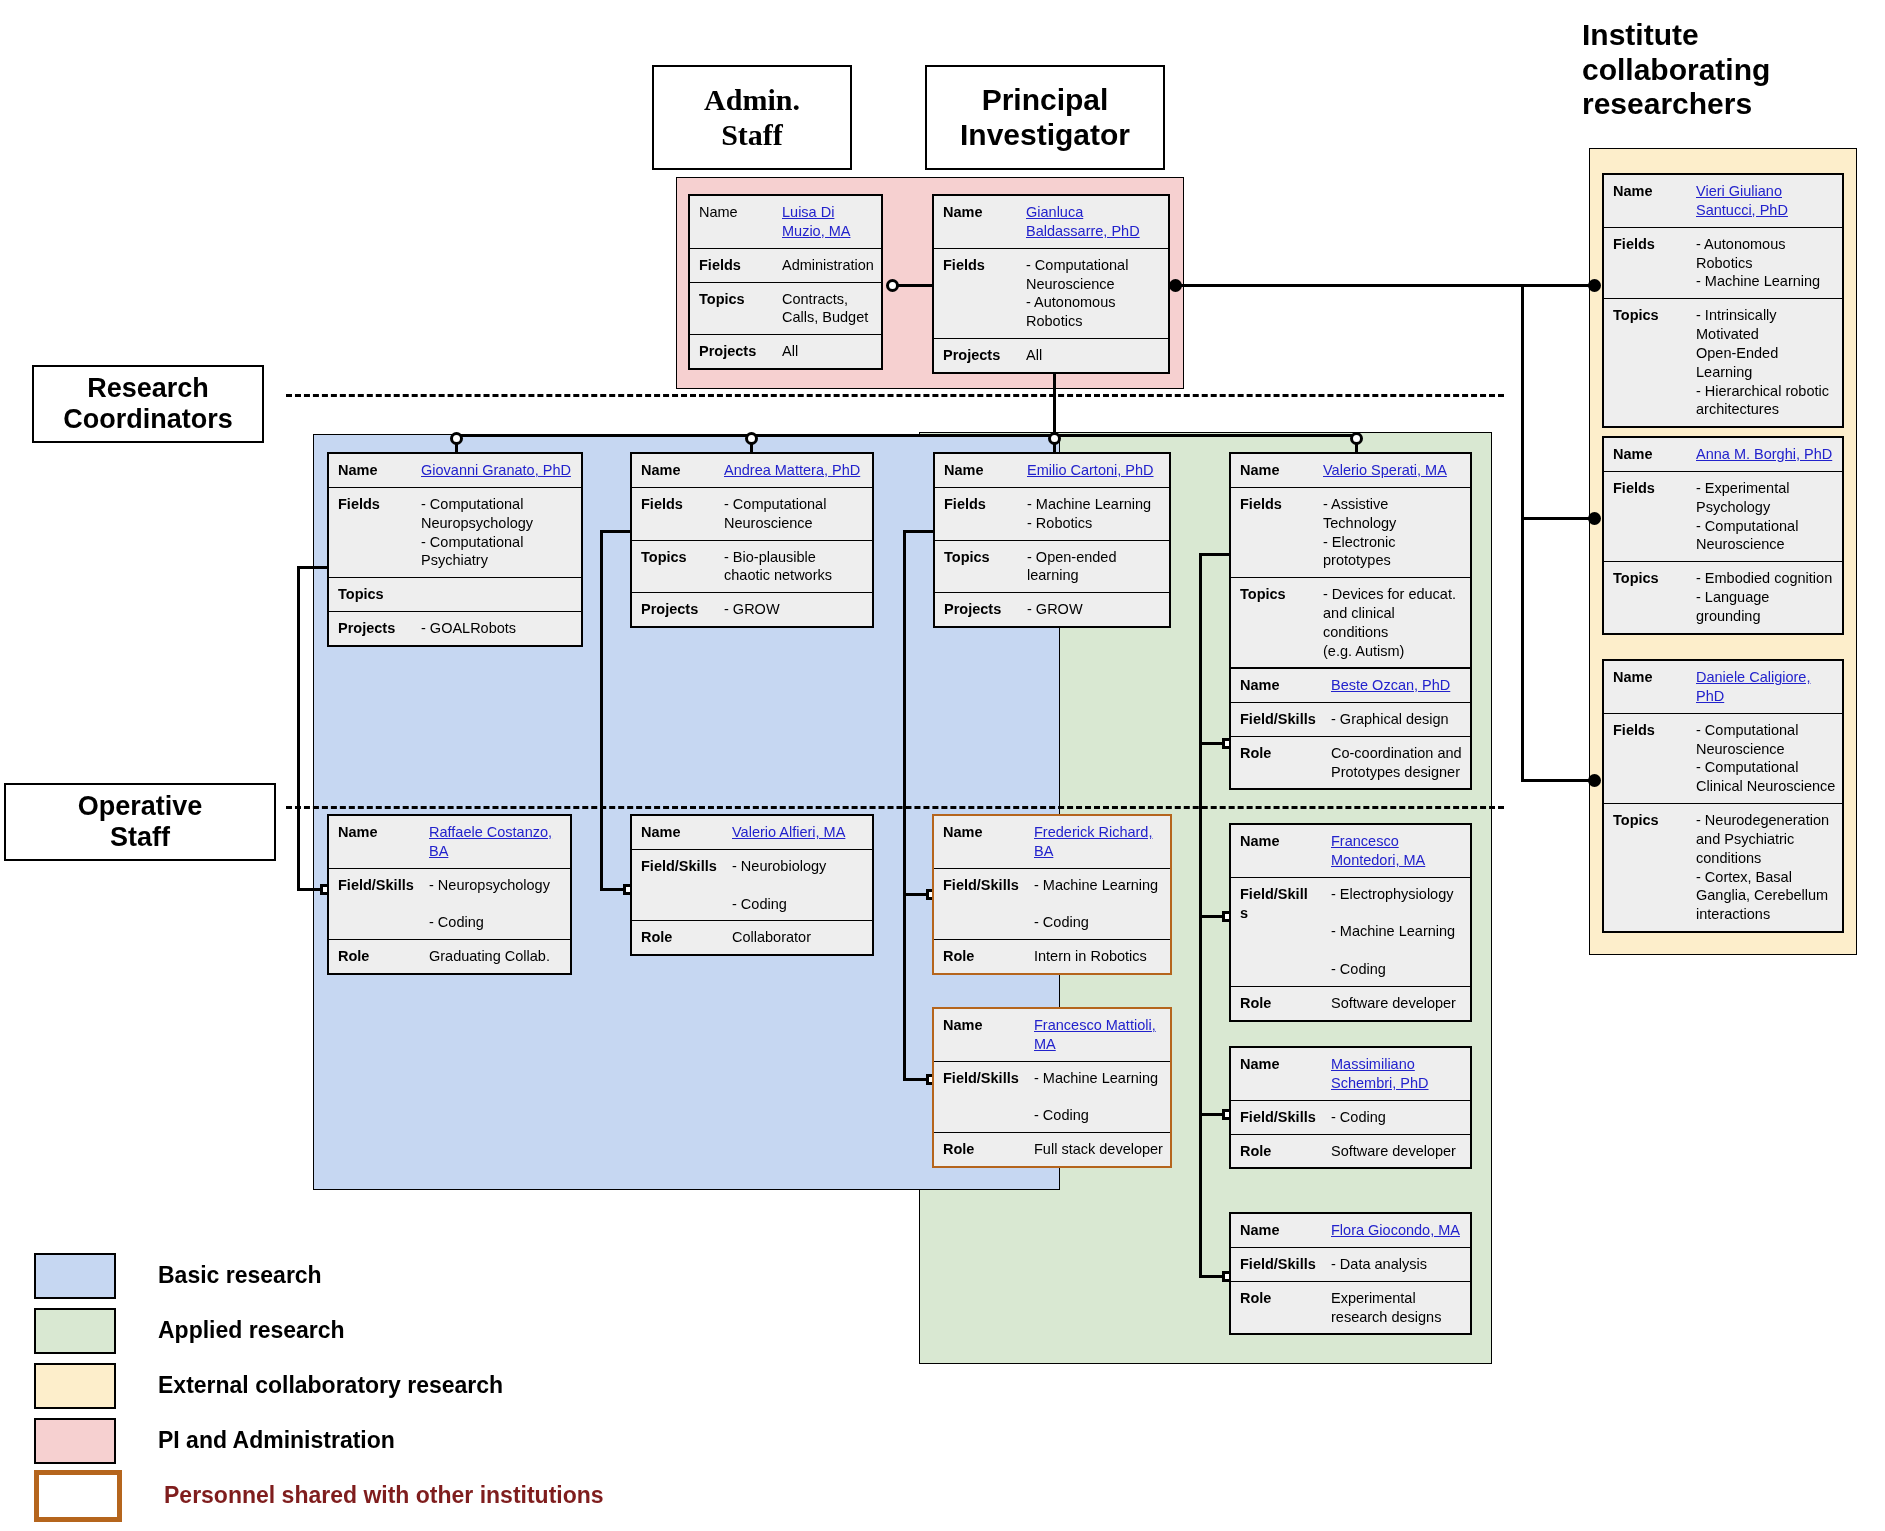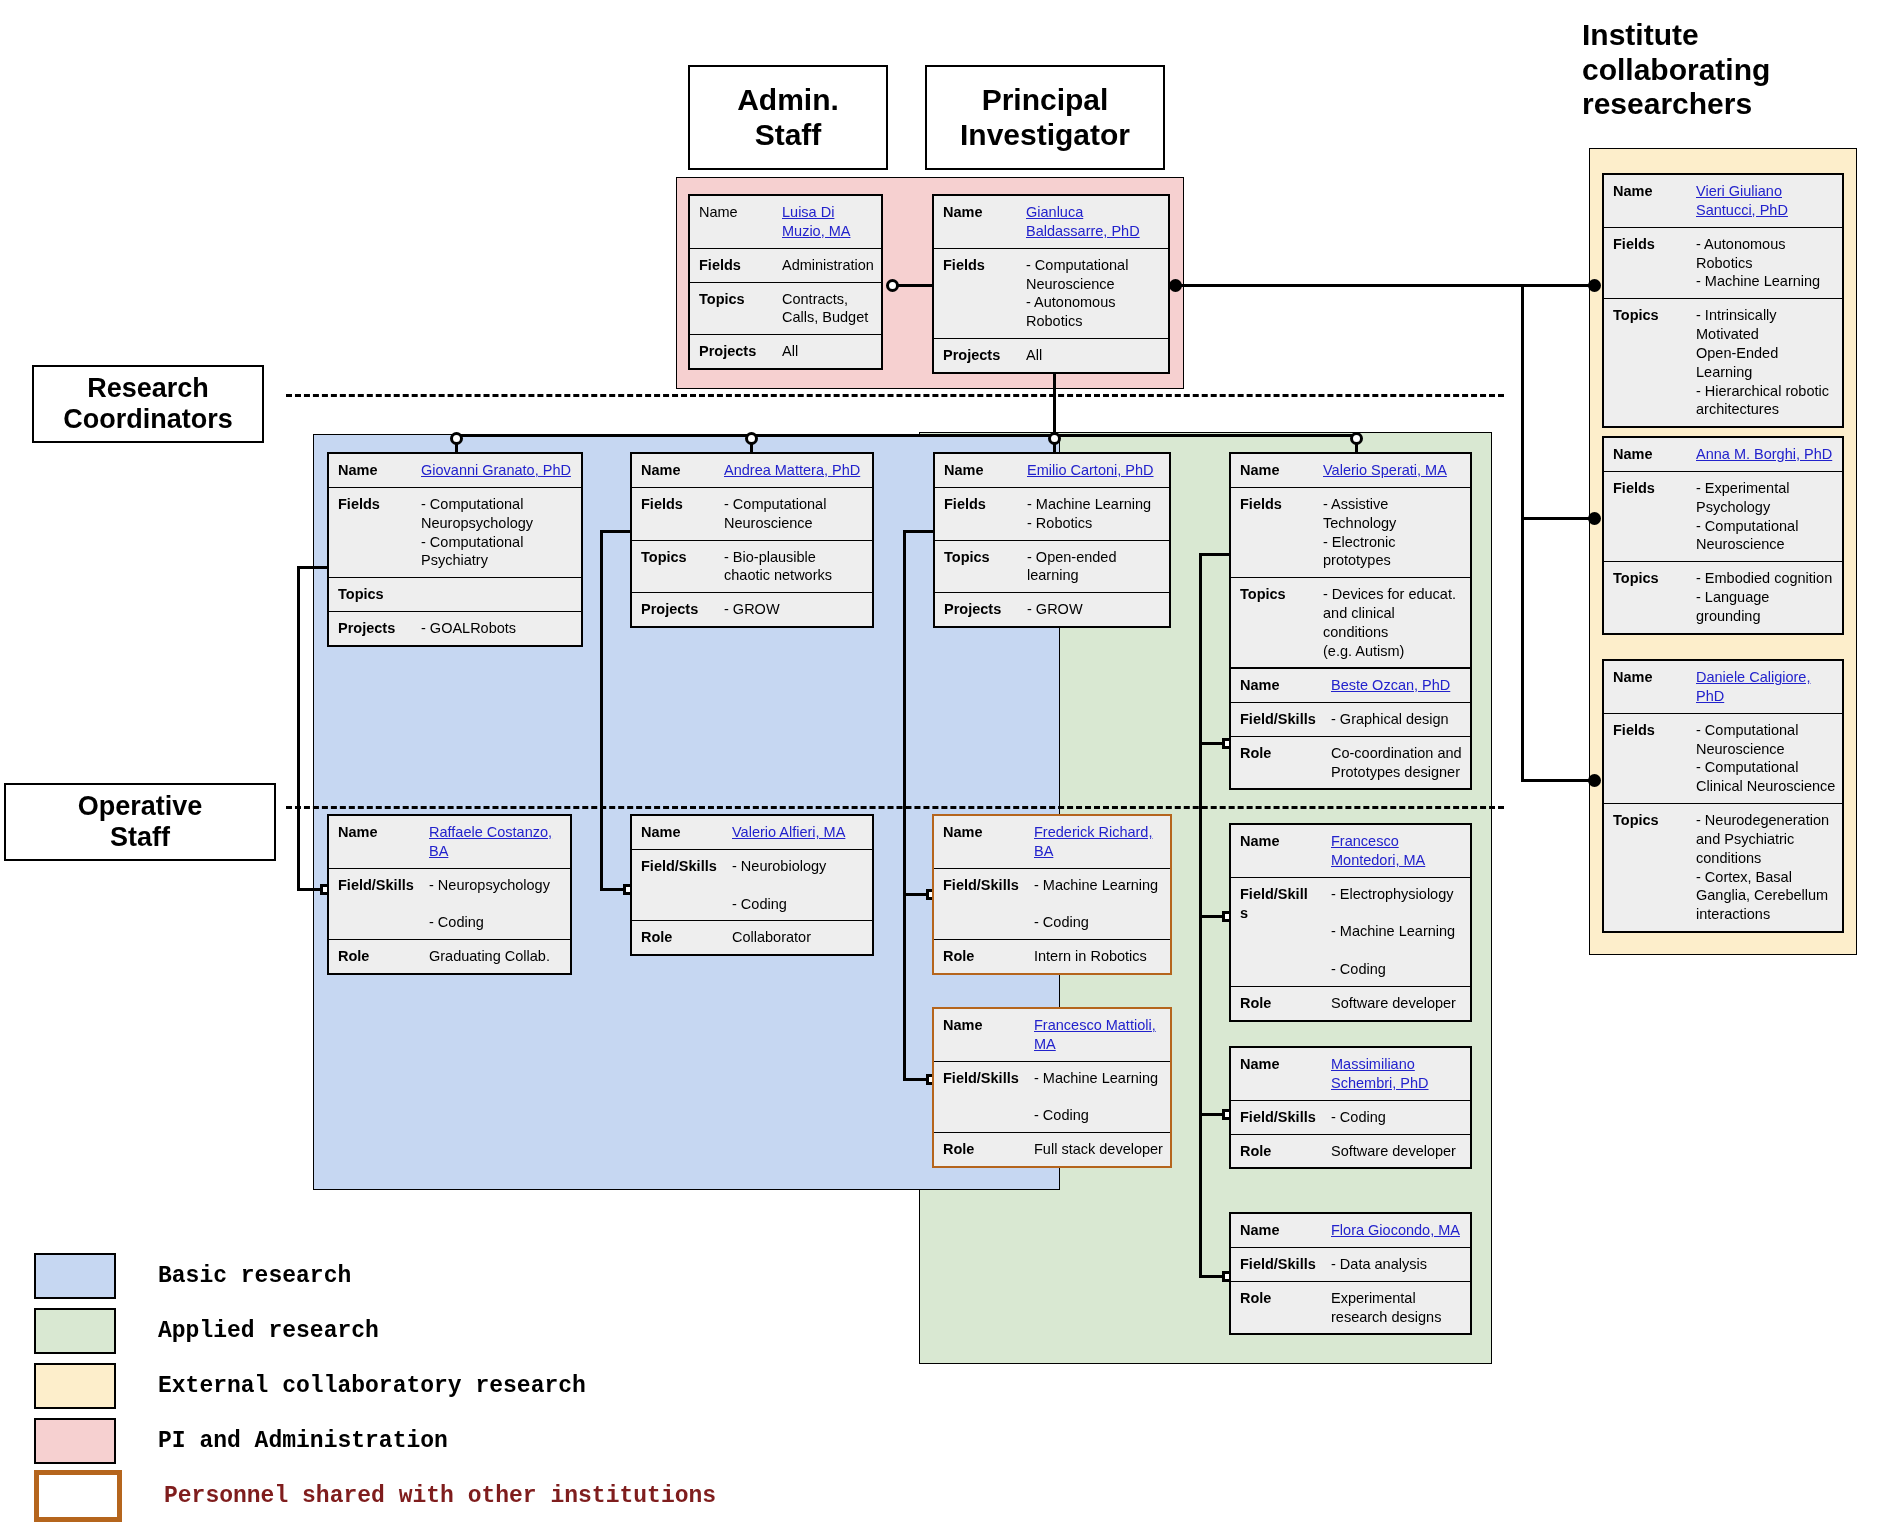--- a/index.html
+++ b/index.html
@@ -108,21 +108,20 @@
 
   
   .lg-swatch {
     width: 78px; height: 42px;
     border: 2px solid #000;
   }
   .lg-swatch.shared { border: 5px solid #b5651d; background: #fff; }
   .lg-text {
     font-size: 23px;
     font-weight: bold;
-    font-family: Liberation Mono, monospace;
   }
   .lg-text.orange { color: #7f1d1d; }
 </style>
 </head>
 <body>
 
 <div class="abs region region-green" style="left:919px; top:432px; width:573px; height:932px;"></div>
 
 <div class="abs region region-blue" style="left:313px; top:434px; width:747px; height:756px;"></div>
 
@@ -179,21 +178,21 @@
 <div class="abs ln hln" style="left:1199px; top:915px; width:30px;"></div>
 <div class="abs sq" style="left:1222px; top:911px;"></div>
 <div class="abs ln hln" style="left:1199px; top:1113px; width:30px;"></div>
 <div class="abs sq" style="left:1222px; top:1109px;"></div>
 <div class="abs ln hln" style="left:1199px; top:1275px; width:30px;"></div>
 <div class="abs sq" style="left:1222px; top:1271px;"></div>
 
 <div class="abs dash" style="left:286px; top:394px; width:1218px;"></div>
 <div class="abs dash" style="left:286px; top:806px; width:1218px;"></div>
 
-<div class="abs hdr-box" style="left:688px; top:65px; width:200px; height:105px;">
+<div class="abs hdr-box" style="left:652px; top:65px; width:200px; height:105px;font-family:Liberation Serif, serif;">
   <span style="white-space:pre-line;">Admin.
 Staff</span>
 </div>
 
 <div class="abs hdr-box" style="left:925px; top:65px; width:240px; height:105px;">
   <span style="white-space:pre-line;">Principal
 Investigator</span>
 </div>
 
 <div class="abs hdr-plain" style="left:1582px; top:18px; width:290px;">

